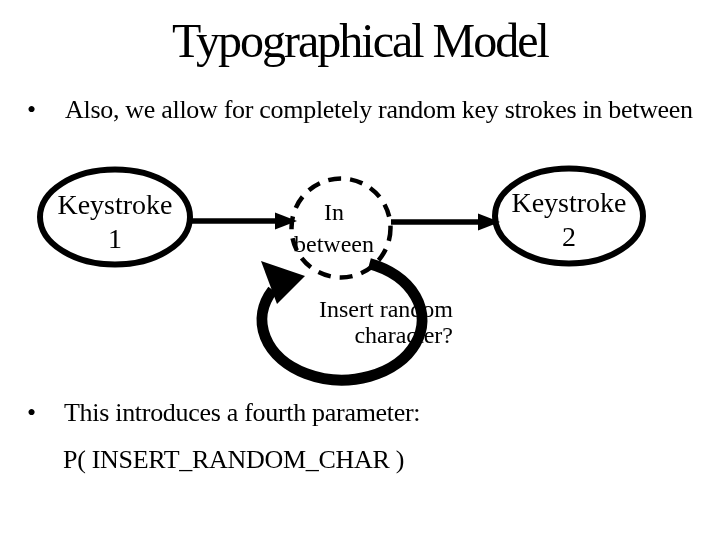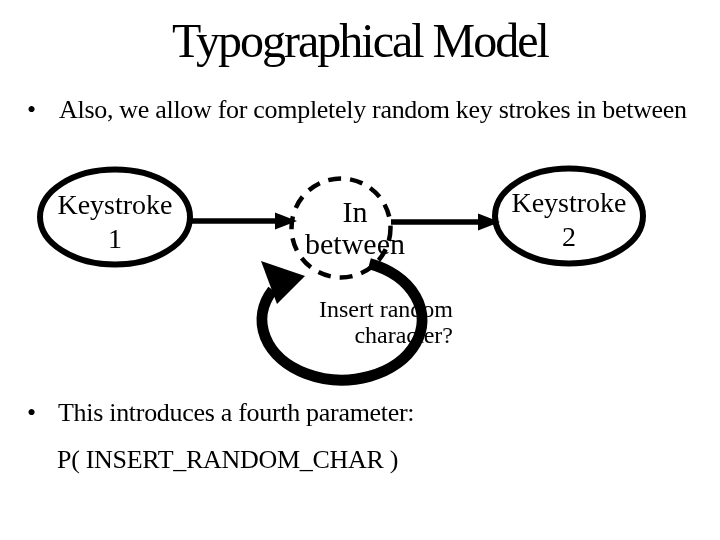--- a/index.html
+++ b/index.html
@@ -34,34 +34,35 @@
     line-height: 30px;
   }
   .bullet-dot.b1 { left: 27px; top: 95px; }
   .bullet-dot.b2 { left: 27px; top: 398px; }
   .body-line {
     position: absolute;
     font-size: 26px;
     line-height: 30px;
     letter-spacing: -0.3px;
     white-space: nowrap;
+    margin-left: 6px;
   }
   .body-line.b1 { left: 59px; top: 95px; }
   .body-line.b2 { left: 58px; top: 398px; }
   .body-line.formula { left: 57px; top: 445px; }
   .node-label {
     position: absolute;
     width: 160px;
     text-align: center;
     white-space: pre-line;
     font-size: 28px;
     line-height: 34px;
   }
   .node-label.n1 { left: 35px;  top: 188px; }
-  .node-label.n2 { left: 275px; top: 196px; font-size: 30px; line-height: 32px; }
+  .node-label.n2 { left: 254px; top: 196px; font-size: 24px; line-height: 32px; }
   .node-label.n3 { left: 489px; top: 186px; }
   .loop-label {
     position: absolute;
     left: 233px; top: 296px;
     width: 220px;
     text-align: right;
     white-space: pre-line;
     font-size: 24px;
     line-height: 26px;
   }

